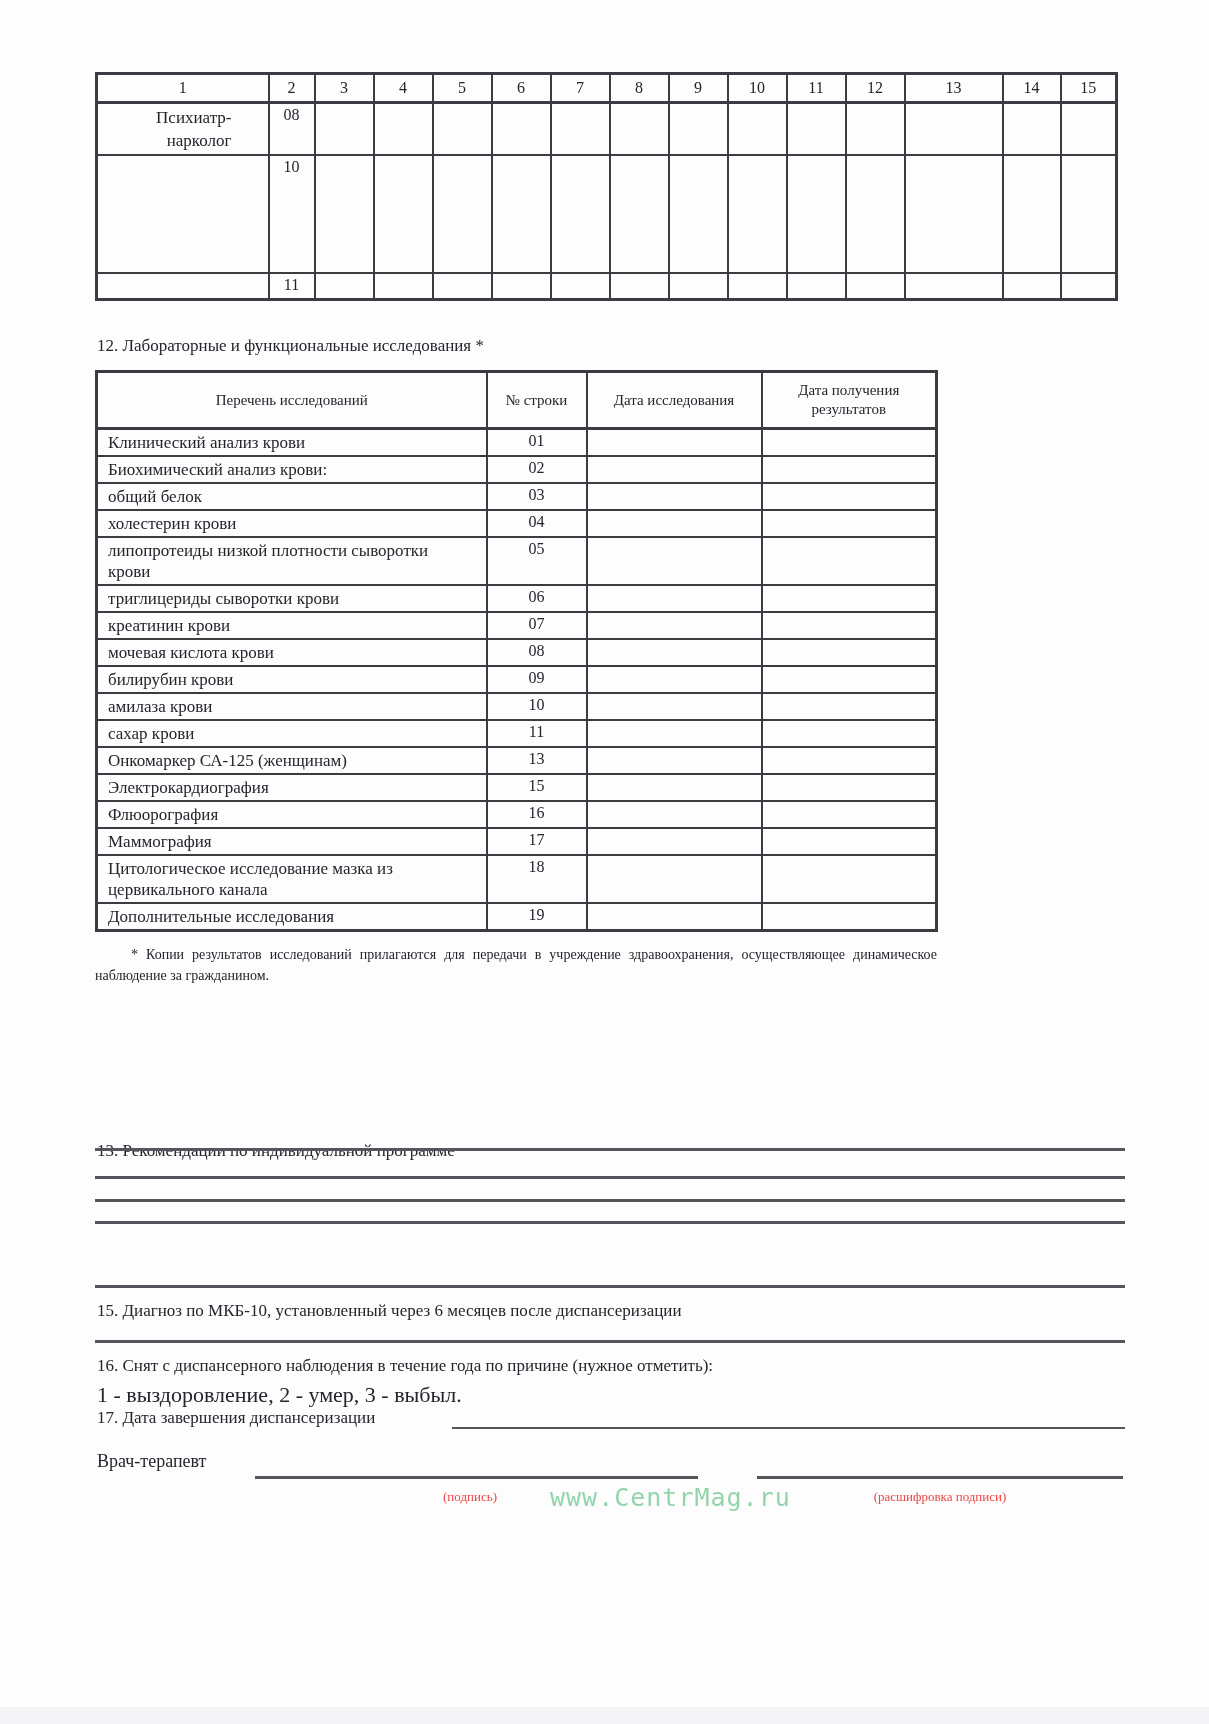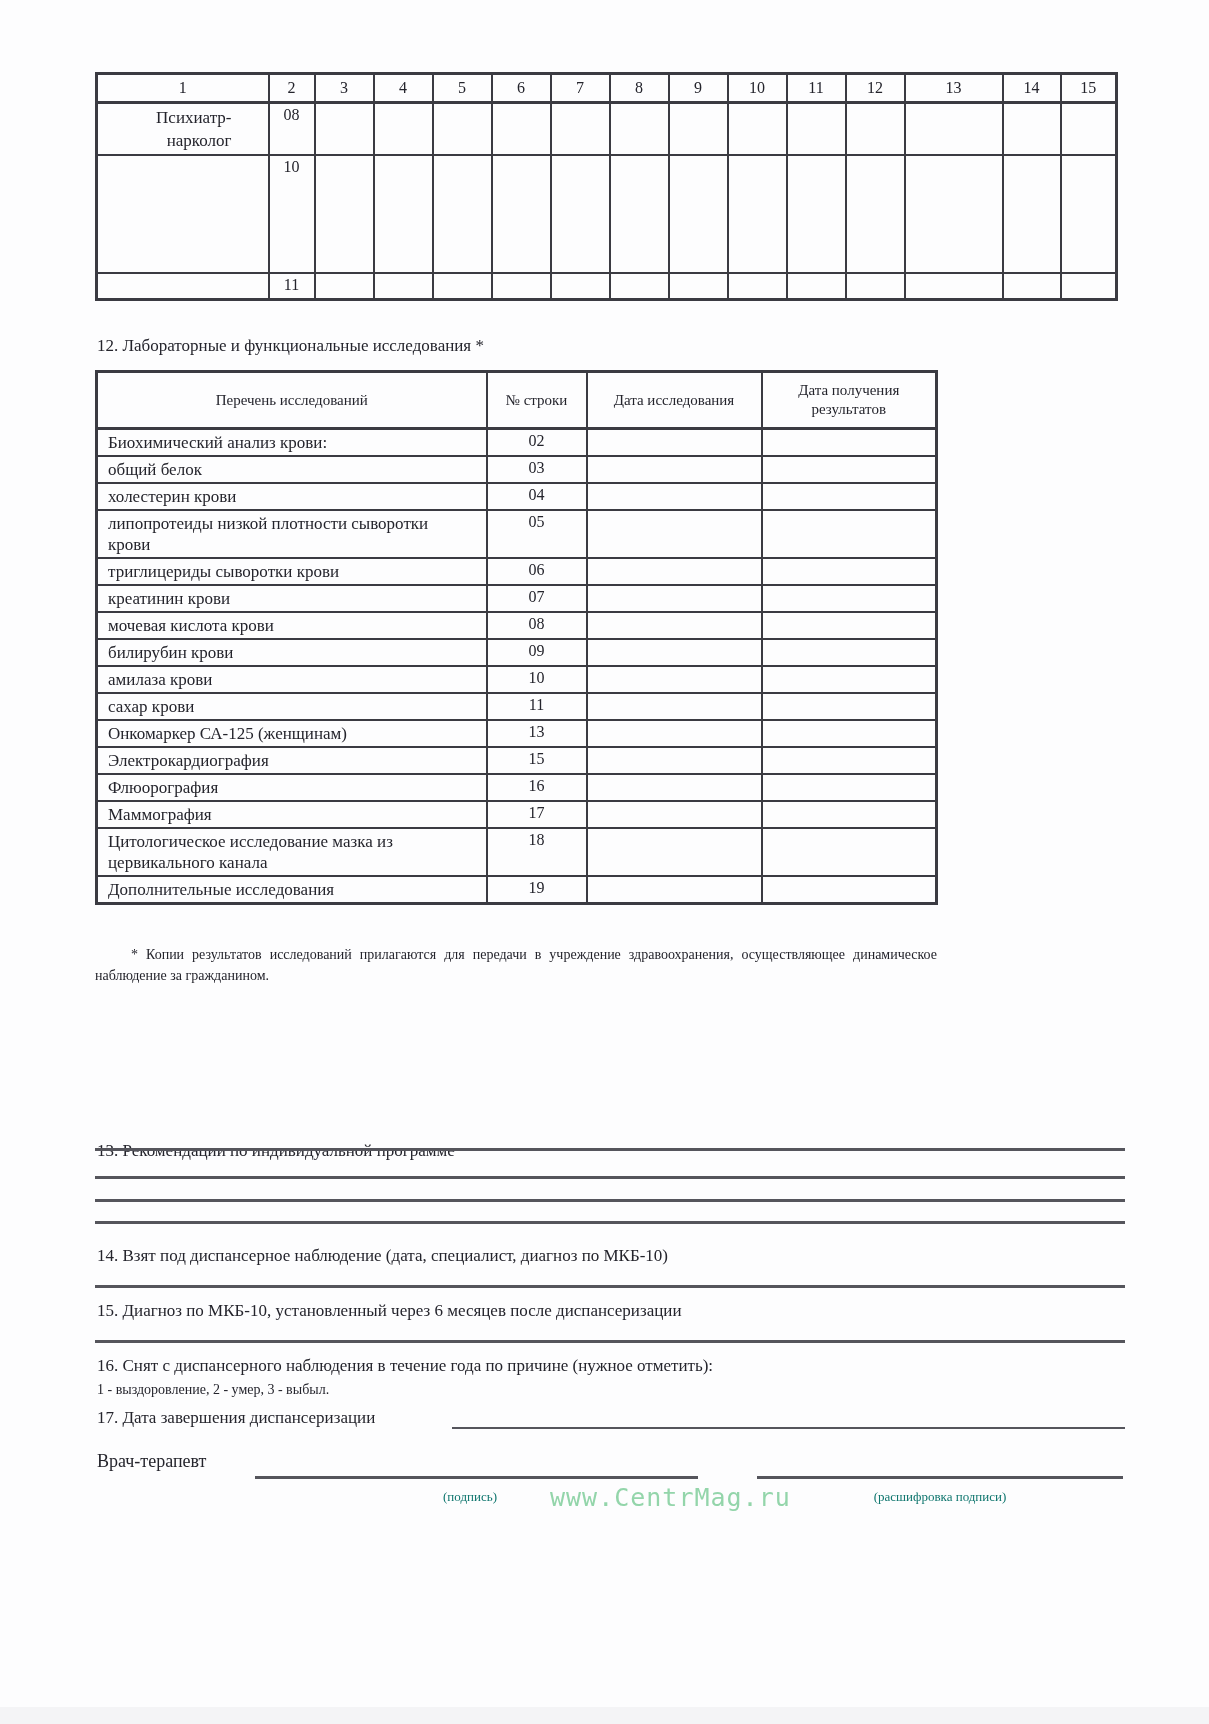--- a/index.html
+++ b/index.html
@@ -35,40 +35,40 @@
   .sec12-title{top:336px;left:97px;}
   .footnote{
     position:absolute;top:944px;left:95px;width:842px;
     font-size:14px;line-height:21px;text-indent:36px;
     text-align:justify;
   }
   .sec13-title{top:1141px;left:97px;}
   .sec14-title{top:1246px;left:97px;}
   .sec15-title{top:1301px;left:97px;}
   .sec16-title{top:1356px;left:97px;}
-  .sec16-options{position:absolute;top:1382px;left:97px;font-size:14px;}
+  .sec16-options{position:absolute;top:1382px;left:97px;font-size:22px;}
   .sec17-title{top:1408px;left:97px;}
 
   
   .rline{position:absolute;height:0;border-top:3px solid #55555c;}
   .lines13{position:absolute;top:1148px;left:95px;width:1030px;height:80px;}
   .lines13 .rline{left:0;width:100%;}
   .lines13 .rline:nth-child(1){top:0;}
   .lines13 .rline:nth-child(2){top:28px;}
   .lines13 .rline:nth-child(3){top:51px;}
   .lines13 .rline:nth-child(4){top:73px;}
   .line14{top:1285px;left:95px;width:1030px;}
   .line15{top:1340px;left:95px;width:1030px;}
   .line17{top:1427px;left:452px;width:673px;border-top-width:2px;}
 
   
   .sig-role{position:absolute;top:1451px;left:97px;font-size:18px;}
   .sig-line-1{top:1476px;left:255px;width:443px;}
   .sig-line-2{top:1476px;left:757px;width:366px;}
-  .sig-cap{position:absolute;top:1489px;font-size:13px;color:#0f766e;text-align:center;}
+  .sig-cap{position:absolute;top:1489px;font-size:13px;color:#ef4444;text-align:center;}
   .cap-left{left:400px;width:140px;}
   .cap-right{left:820px;width:240px;}
 
   .watermark{
     position:absolute;top:1483px;left:550px;
     font-family:"DejaVu Sans Mono","Liberation Mono",monospace;
     font-size:25px;letter-spacing:1px;
     color:rgba(111,199,141,0.75);
     white-space:nowrap;
   }
@@ -183,20 +183,26 @@
     <thead>
       <tr>
         <th>Перечень исследований</th>
         <th>№ строки</th>
         <th>Дата исследования</th>
         <th>Дата получения результатов</th>
       </tr>
     </thead>
     <tbody>
         <tr>
+          <td class="nm">Клинический анализ крови</td>
+          <td class="num">01</td>
+          <td></td>
+          <td></td>
+        </tr>
+        <tr>
           <td class="nm">Биохимический анализ крови:</td>
           <td class="num">02</td>
           <td></td>
           <td></td>
         </tr>
         <tr>
           <td class="nm">общий белок</td>
           <td class="num">03</td>
           <td></td>
           <td></td>
@@ -291,21 +297,20 @@
   <div class="footnote">* Копии результатов исследований прилагаются для передачи в учреждение здравоохранения, осуществляющее динамическое наблюдение за гражданином.</div>
 
   <div class="sec-title sec13-title">13. Рекомендации по индивидуальной программе</div>
   <div class="lines13">
       <div class="rline"></div>
       <div class="rline"></div>
       <div class="rline"></div>
       <div class="rline"></div>
     </div>
 
-  <div class="sec-title sec14-title">14. Взят под диспансерное наблюдение (дата, специалист, диагноз по МКБ-10)</div>
   <div class="rline line14"></div>
 
   <div class="sec-title sec15-title">15. Диагноз по МКБ-10, установленный через 6 месяцев после диспансеризации</div>
   <div class="rline line15"></div>
 
   <div class="sec-title sec16-title">16. Снят с диспансерного наблюдения в течение года по причине (нужное отметить):</div>
   <div class="sec16-options">1 - выздоровление, 2 - умер, 3 - выбыл.</div>
 
   <div class="sec-title sec17-title">17. Дата завершения диспансеризации</div>
   <div class="rline line17"></div>

